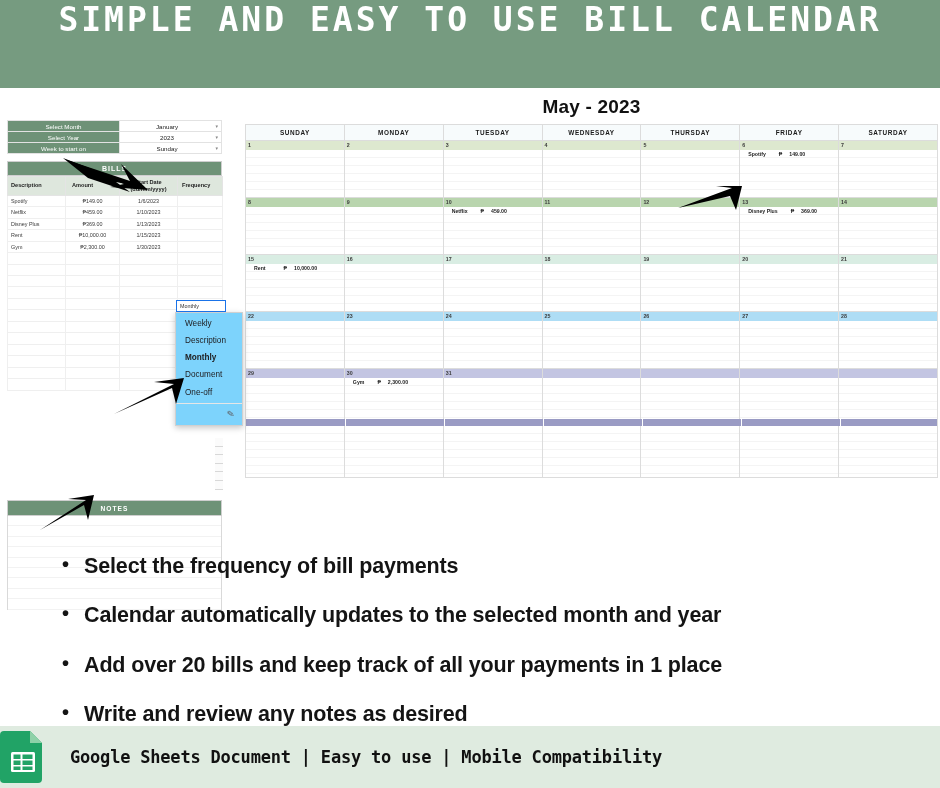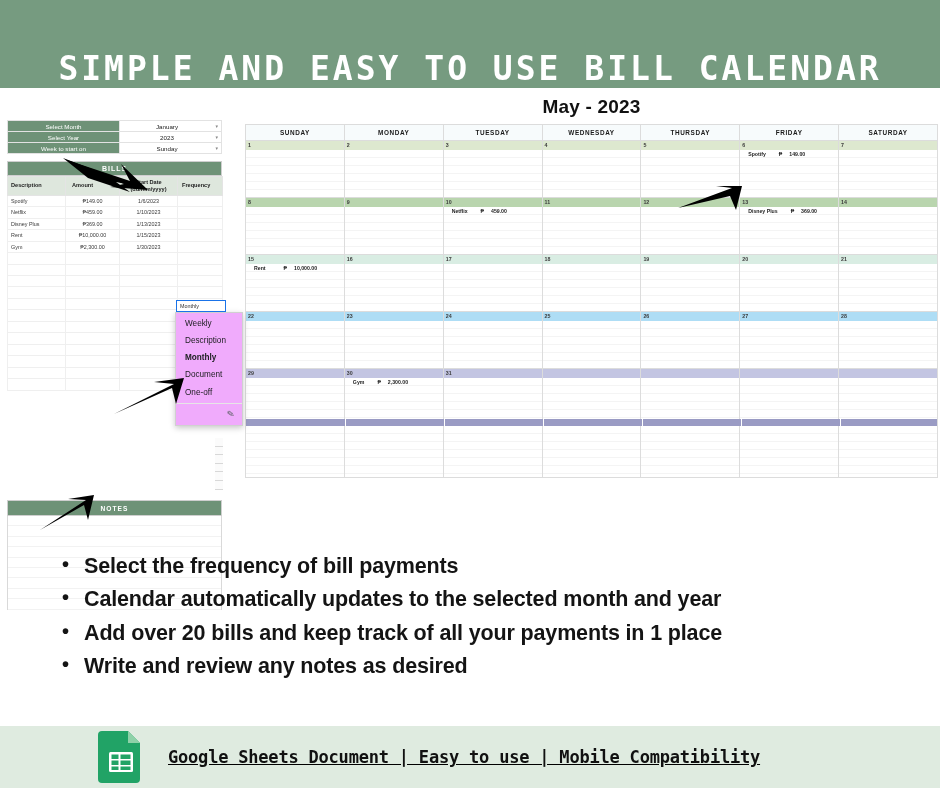--- a/index.html
+++ b/index.html
@@ -10,21 +10,21 @@
     position: relative;
     overflow: hidden;
   }
 
   
   .banner {
     width: 940px;
     height: 88px;
     background: #769B80;
     display: flex;
-    align-items: flex-end;
+    align-items: flex-start;
     justify-content: center;
   }
   .banner-title {
     font-family: "DejaVu Sans Mono", monospace;
     font-size: 33px;
     font-weight: bold;
     color: #ffffff;
     letter-spacing: 3px;
     white-space: nowrap;
   }
@@ -166,21 +166,21 @@
     padding-left: 3px;
     z-index: 22;
   }
 
   
   .dropdown {
     position: absolute;
     left: 175px;
     top: 224px;
     width: 68px;
-    background: #f0abfc;
+    background: #7dd3fc;
     border: 1px solid #d0d0d0;
     box-shadow: 0 2px 6px rgba(0,0,0,0.22);
     z-index: 20;
     padding-top: 2px;
   }
   .dd-item {
     font-size: 8.2px;
     color: #202124;
     padding: 3.5px 9px;
     line-height: 1.25;
@@ -365,41 +365,40 @@
     width: 860px;
   }
   .bullets li {
     position: relative;
     font-size: 21.5px;
     font-weight: bold;
     color: #141414;
     line-height: 1.55;
     padding-left: 26px;
     letter-spacing: -0.15px;
+    margin-top: 16px;
   }
   .bullets li:before {
     content: "\2022";
     position: absolute;
     left: 4px;
     top: -1px;
     font-size: 20px;
   }
 
   
   .footer {
     position: absolute;
     left: 0;
     bottom: 0;
     width: 940px;
     height: 62px;
     background: #DFEBE0;
     display: flex;
     align-items: center;
-    padding-left: 98px;
-    text-decoration: underline;
   }
   .gs-icon {
     width: 46px;
     height: 52px;
     flex: 0 0 auto;
     margin-right: 24px;
   }
   .footer-text {
     font-family: "DejaVu Sans Mono", monospace;
     font-size: 17px;

